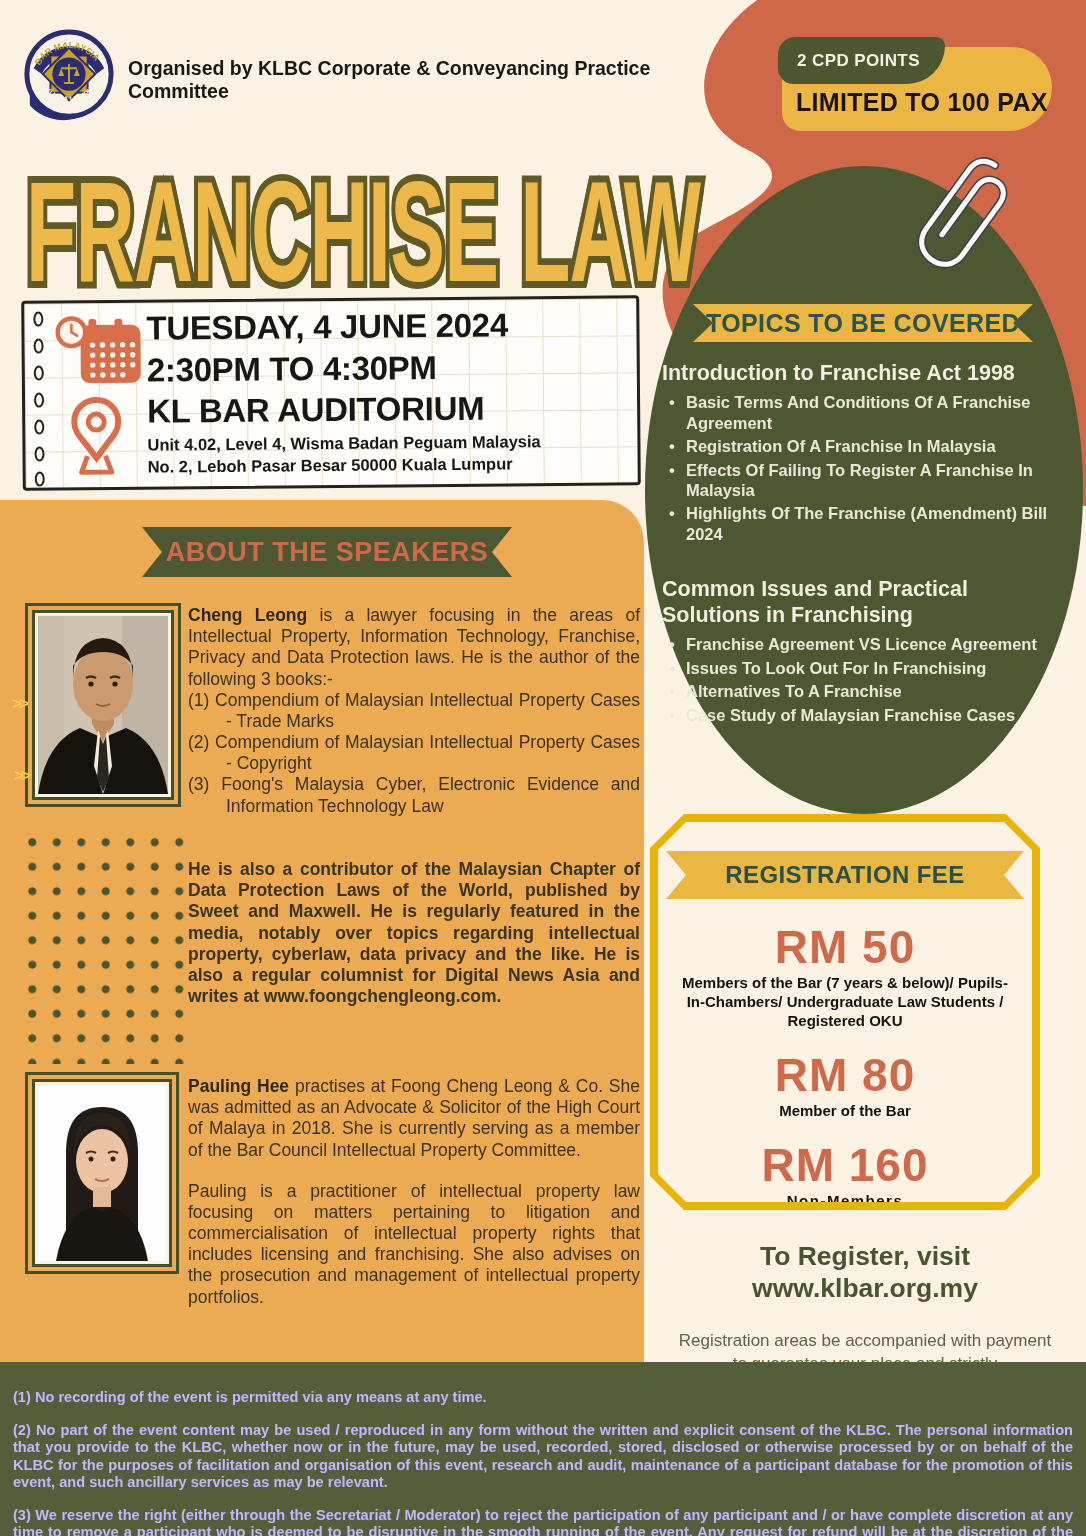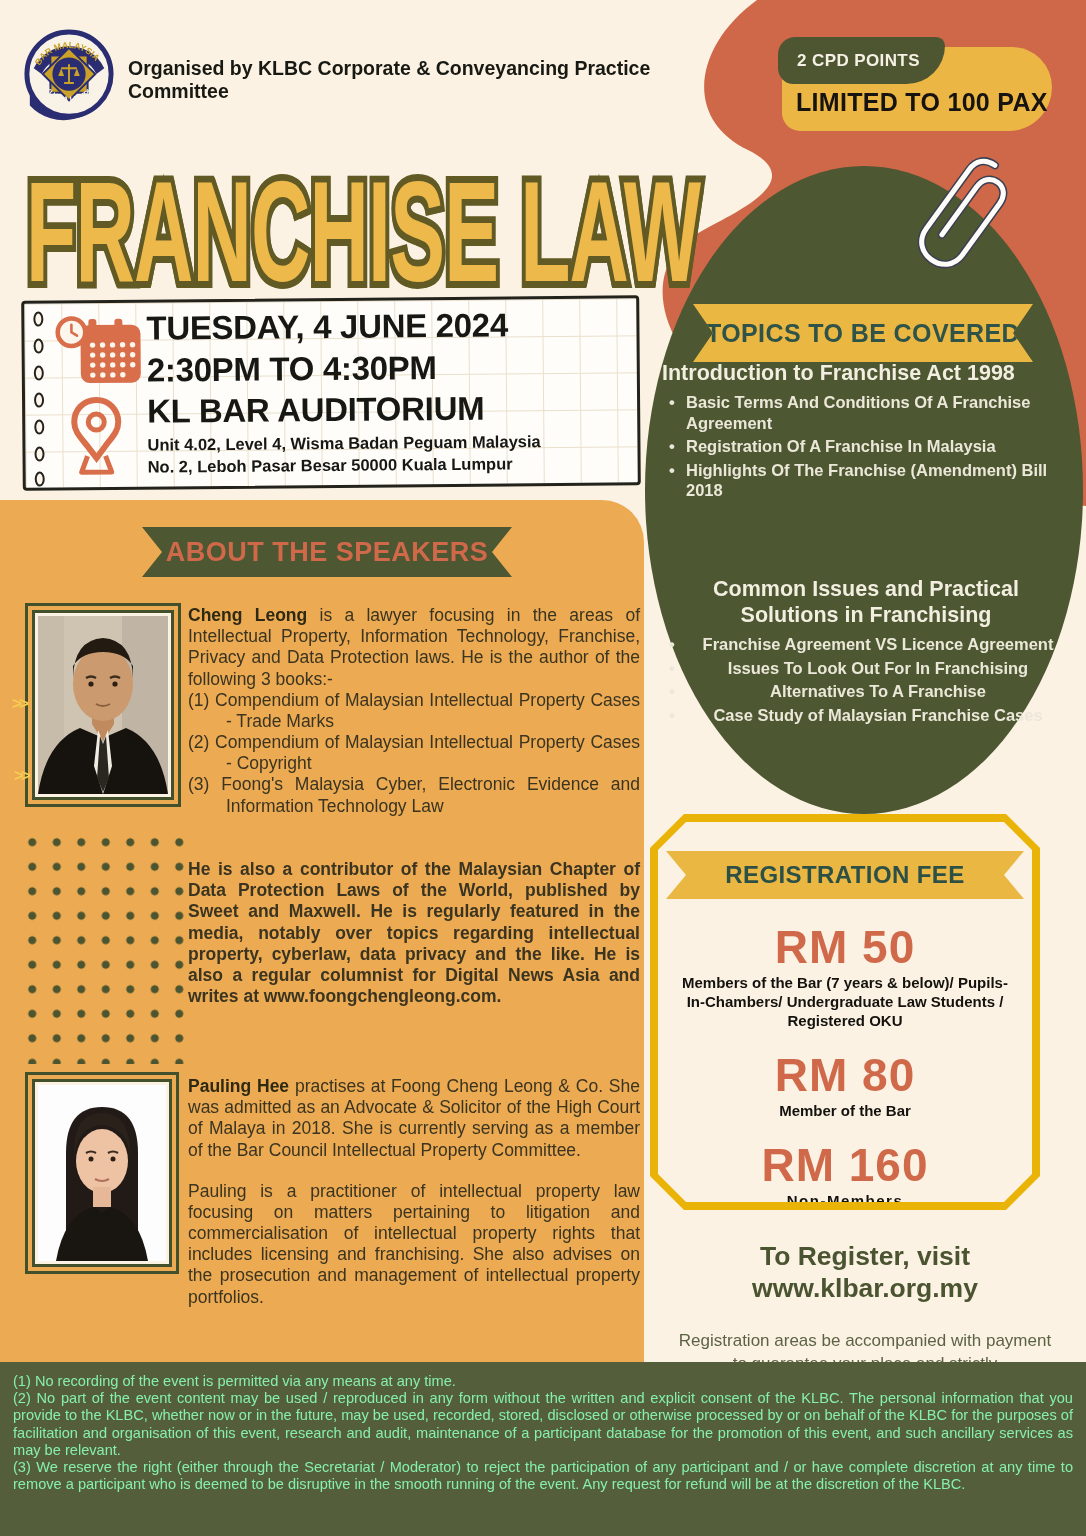--- a/index.html
+++ b/index.html
@@ -68,21 +68,21 @@
     font-size:33px; font-weight:900; color:#171714; line-height:1.26; letter-spacing:-.3px;
   }
   .event-addr { font-size:16.5px; font-weight:700; color:#171714; line-height:1.22; margin-top:2px; }
   
   .ribbon {
     position:absolute; display:flex; align-items:center; justify-content:center;
     clip-path:polygon(0 0,100% 0,calc(100% - 20px) 50%,100% 100%,0 100%,20px 50%);
     font-weight:800;
   }
   .ribbon-speakers { left:142px; top:527px; width:370px; height:50px; background:#4d5731; color:#d0694a; font-size:27px; letter-spacing:.5px; }
-  .ribbon-topics   { left:693px; top:304px; width:340px; height:58px; background:#e9b742; color:#2f5348; font-size:25px; letter-spacing:.4px; }
+  .ribbon-topics   { left:693px; top:304px; width:340px; height:38px; background:#e9b742; color:#2f5348; font-size:25px; letter-spacing:.4px; }
   .ribbon-fee      { background:#e9b742; color:#2d5046; font-size:24px; letter-spacing:.4px; position:relative; width:358px; height:48px; flex:none; }
   
   .orange-col {
     position:absolute; left:0; top:500px; width:644px; height:862px;
     background:#ecaa52; border-top-right-radius:42px;
   }
   .photo-frame {
     position:absolute; border:3px solid #42502b; padding:4px;
   }
   .photo-frame .inner { border:3px solid #42502b; padding:3px; background:#fbf2e3; }
@@ -104,21 +104,21 @@
   
   .topics-sec { position:absolute; color:#ece8d9; }
   .topics-sec h3 { font-size:21.5px; font-weight:800; color:#f2eee0; line-height:1.22; margin-bottom:6px; }
   .topics-sec ul { list-style:none; }
   .topics-sec li {
     position:relative; padding-left:24px; font-size:16.5px; font-weight:700;
     line-height:1.24; margin-bottom:3px;
   }
   .topics-sec li::before { content:"•"; position:absolute; left:7px; top:0; }
   .sec1 { left:662px; top:360px; width:406px; }
-  .sec2 { left:662px; top:576px; width:408px;text-align:center; }
+  .sec2 { left:662px; top:576px; width:408px; }
   
   .fee-box {
     position:absolute; left:650px; top:814px; width:390px; height:396px;
     background:#eab308;
     clip-path:polygon(34px 0,calc(100% - 34px) 0,100% 34px,100% calc(100% - 34px),calc(100% - 34px) 100%,34px 100%,0 calc(100% - 34px),0 34px);
   }
   .fee-inner {
     position:absolute; inset:8px; background:#fbf2e3;
     clip-path:polygon(28px 0,calc(100% - 28px) 0,100% 28px,100% calc(100% - 28px),calc(100% - 28px) 100%,28px 100%,0 calc(100% - 28px),0 28px);
     display:flex; flex-direction:column; align-items:center; padding-top:29px;
@@ -135,21 +135,21 @@
   .register { position:absolute; left:655px; top:1241px; width:420px; text-align:center; }
   .register h2 { font-size:26.5px; font-weight:800; color:#4a5430; line-height:1.2; margin-bottom:24px; }
   .register .sub { font-size:17px; font-weight:500; color:#5c6344; line-height:1.38; }
   .register .url, .register .email { color:#4a5430; }
   
   .footer {
     position:absolute; left:0; top:1362px; width:1086px; height:174px;
     background:#545e3a; padding:11px 13px;
   }
   .footer p {
-    font-size:14.6px; font-weight:400; color:#86efac; line-height:1.18; text-align:justify;
+    font-size:14.6px; font-weight:700; color:#c4b5fd; line-height:1.18; text-align:justify;margin-top:16px;
   }
 </style>
 </head>
 <body>
 
 <div class="page">
 
   <svg class="orange-blob" viewBox="0 0 446 515" aria-hidden="true">
     <path d="M117 0 C 55 45, 42 118, 108 150 C 172 182, 92 213, 55 235 C 3 266, 14 340, 85 395 C 150 445, 280 492, 446 506 L 446 0 Z" fill="#cf6849"></path>
   </svg>
@@ -253,21 +253,22 @@
 
   <div class="ribbon ribbon-topics">
     <span>TOPICS TO BE COVERED</span>
   </div>
 
   <div class="topics-sec sec1">
     <h3>Introduction to Franchise Act 1998</h3>
     <ul>
       <li>Basic Terms And Conditions Of A Franchise Agreement</li>
       <li>Registration Of A Franchise In Malaysia</li>
-      <li>Highlights Of The Franchise (Amendment) Bill 2018</li>
+      <li>Effects Of Failing To Register A Franchise In Malaysia</li>
+      <li>Highlights Of The Franchise (Amendment) Bill 2024</li>
     </ul>
   </div>
 
   <div class="topics-sec sec2">
     <h3>Common Issues and Practical Solutions in Franchising</h3>
     <ul>
       <li>Franchise Agreement VS Licence Agreement</li>
       <li>Issues To Look Out For In Franchising</li>
       <li>Alternatives To A Franchise</li>
       <li>Case Study of Malaysian Franchise Cases</li>

